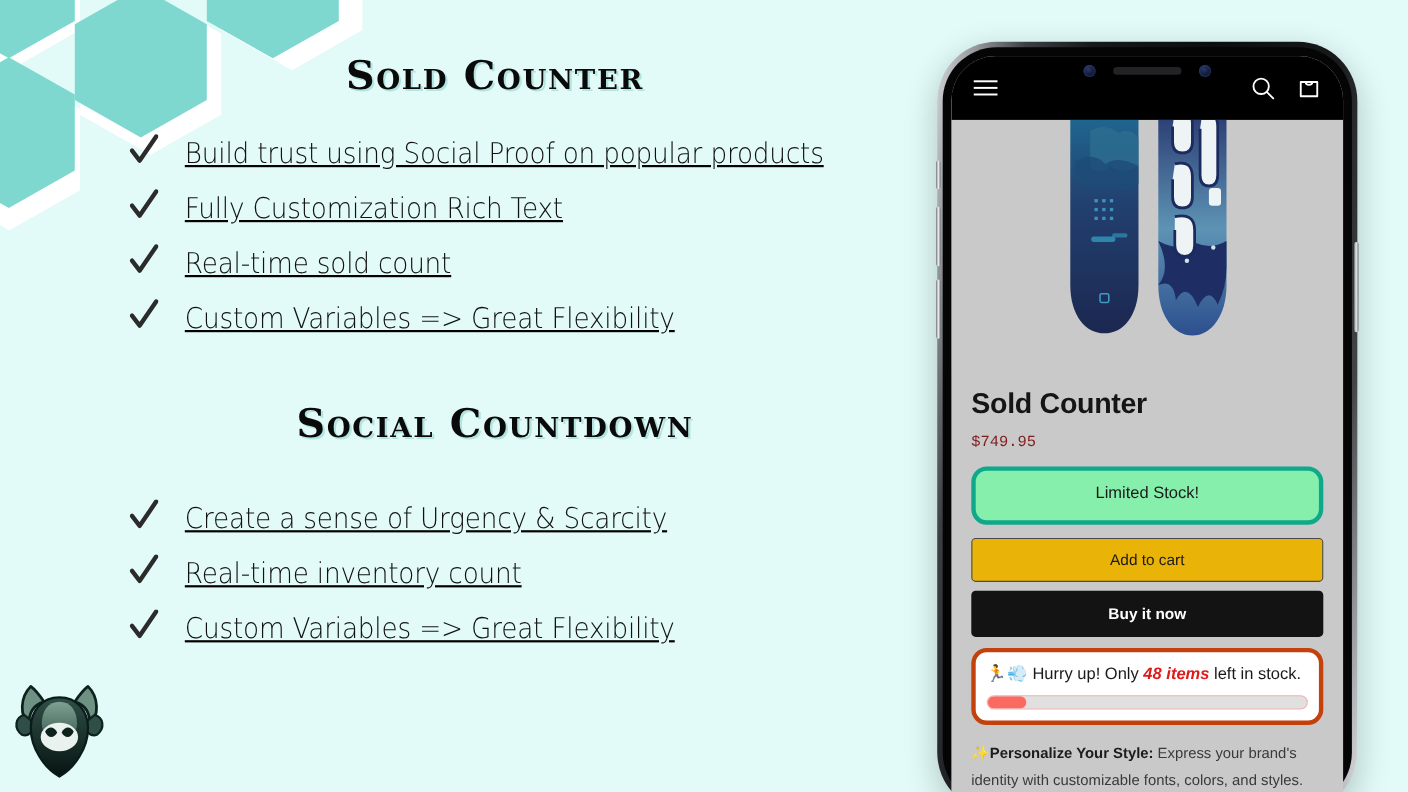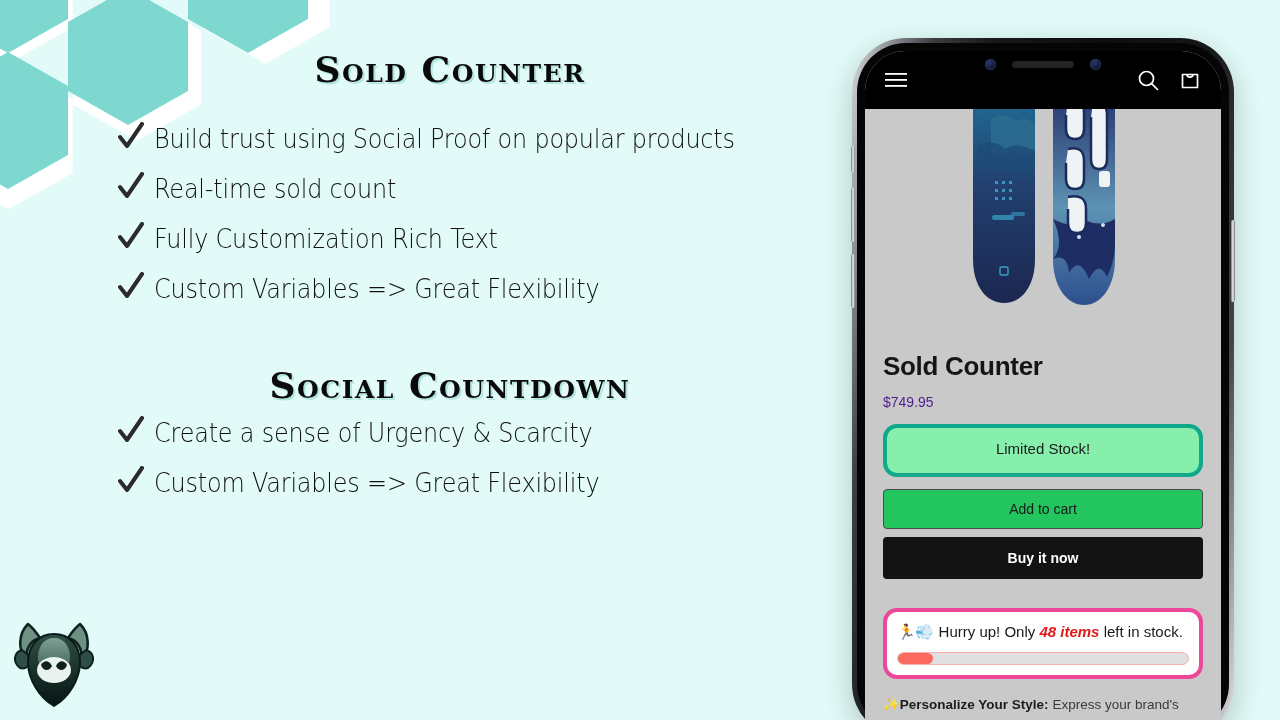--- a/index.html
+++ b/index.html
@@ -62,27 +62,28 @@
     width: 710px;
     font-size: 36px;
   }
 
   .bullet-list {
     position: absolute;
     list-style: none;
   }
 
   #list-sold { left: 118px; top: 118px; width: 720px; }
-  #list-stock { left: 118px; top: 412px; width: 720px; }
+  #list-stock { left: 118px; top: 450px; width: 720px; }
 
   .bullet-item {
     display: flex;
     align-items: baseline;
     height: 50px;
-    gap: 10px;
+    gap: 24px;
+    text-decoration: underline;
   }
 
   .check-icon {
     flex: 0 0 auto;
     width: 26px;
     height: 30px;
     position: relative;
     top: 4px;
   }
   .check-icon svg { display: block; }
@@ -218,23 +219,23 @@
   .product-title {
     font-family: "Liberation Sans", sans-serif;
     font-size: 26px;
     font-weight: bold;
     color: #151515;
     letter-spacing: -0.3px;
     padding-top: 14px;
   }
 
   .product-price {
-    font-family: Liberation Sans, sans-serif;
+    font-family: Liberation Mono, monospace;
     font-size: 14px;
-    color: #4c1d95;
+    color: #7f1d1d;
     margin-top: 12px;
   }
 
   
   .sold-badge {
     margin-top: 14px;
     background: #86efac;
     border: 4px solid #0fa88a;
     border-radius: 14px;
     padding: 10px 8px 12px;
@@ -258,21 +259,21 @@
     font-weight: bold;
   }
   .emoji { font-family: "DejaVu Sans", sans-serif; }
 
   
   .btn-add-cart {
     margin-top: 12px;
     height: 40px;
     border: 1px solid #4a4a4a;
     border-radius: 4px;
-    background: #22c55e;
+    background: #eab308;
     color: #1a1a1a;
     font-family: "Liberation Sans", sans-serif;
     font-size: 14px;
     display: flex;
     align-items: center;
     justify-content: center;
   }
   .btn-buy-now {
     margin-top: 8px;
     height: 42px;
@@ -282,23 +283,23 @@
     font-family: "Liberation Sans", sans-serif;
     font-size: 14px;
     font-weight: bold;
     display: flex;
     align-items: center;
     justify-content: center;
   }
 
   
   .stock-badge {
-    margin-top: 29px;
+    margin-top: 10px;
     background: #ffffff;
-    border: 4px solid #ec4899;
+    border: 4px solid #c2410c;
     border-radius: 14px;
     padding: 9px 10px 10px;
   }
   .stock-text {
     font-family: "Liberation Sans", sans-serif;
     font-size: 15px;
     color: #1a1a1a;
     line-height: 1.45;
   }
   .stock-count {
@@ -372,50 +373,58 @@
           </svg>
       </span>
       <span class="bullet-text">Build trust using Social Proof on popular products</span>
     </li>
     <li class="bullet-item">
       <span class="check-icon">
         <svg width="26" height="30" viewBox="0 0 26 30">
             <path d="M2 15 L9 24 L24 2" fill="none" stroke="#2b2b2b" stroke-width="4" stroke-linecap="round" stroke-linejoin="round"></path>
           </svg>
       </span>
+      <span class="bullet-text">Fully Customization Rich Text</span>
+    </li>
+    <li class="bullet-item">
+      <span class="check-icon">
+        <svg width="26" height="30" viewBox="0 0 26 30">
+            <path d="M2 15 L9 24 L24 2" fill="none" stroke="#2b2b2b" stroke-width="4" stroke-linecap="round" stroke-linejoin="round"></path>
+          </svg>
+      </span>
       <span class="bullet-text">Real-time sold count</span>
     </li>
     <li class="bullet-item">
       <span class="check-icon">
         <svg width="26" height="30" viewBox="0 0 26 30">
             <path d="M2 15 L9 24 L24 2" fill="none" stroke="#2b2b2b" stroke-width="4" stroke-linecap="round" stroke-linejoin="round"></path>
           </svg>
       </span>
-      <span class="bullet-text">Fully Customization Rich Text</span>
-    </li>
-    <li class="bullet-item">
-      <span class="check-icon">
-        <svg width="26" height="30" viewBox="0 0 26 30">
-            <path d="M2 15 L9 24 L24 2" fill="none" stroke="#2b2b2b" stroke-width="4" stroke-linecap="round" stroke-linejoin="round"></path>
-          </svg>
-      </span>
       <span class="bullet-text">Custom Variables =&gt; Great Flexibility</span>
     </li>
   </ul>
 
   <h1 class="section-title" id="title-stock">Social Countdown</h1>
 
   <ul class="bullet-list" id="list-stock">
     <li class="bullet-item">
       <span class="check-icon">
         <svg width="26" height="30" viewBox="0 0 26 30">
             <path d="M2 15 L9 24 L24 2" fill="none" stroke="#2b2b2b" stroke-width="4" stroke-linecap="round" stroke-linejoin="round"></path>
           </svg>
       </span>
       <span class="bullet-text">Create a sense of Urgency &amp; Scarcity</span>
+    </li>
+    <li class="bullet-item">
+      <span class="check-icon">
+        <svg width="26" height="30" viewBox="0 0 26 30">
+            <path d="M2 15 L9 24 L24 2" fill="none" stroke="#2b2b2b" stroke-width="4" stroke-linecap="round" stroke-linejoin="round"></path>
+          </svg>
+      </span>
+      <span class="bullet-text">Real-time inventory count</span>
     </li>
     <li class="bullet-item">
       <span class="check-icon">
         <svg width="26" height="30" viewBox="0 0 26 30">
             <path d="M2 15 L9 24 L24 2" fill="none" stroke="#2b2b2b" stroke-width="4" stroke-linecap="round" stroke-linejoin="round"></path>
           </svg>
       </span>
       <span class="bullet-text">Custom Variables =&gt; Great Flexibility</span>
     </li>
   </ul>

